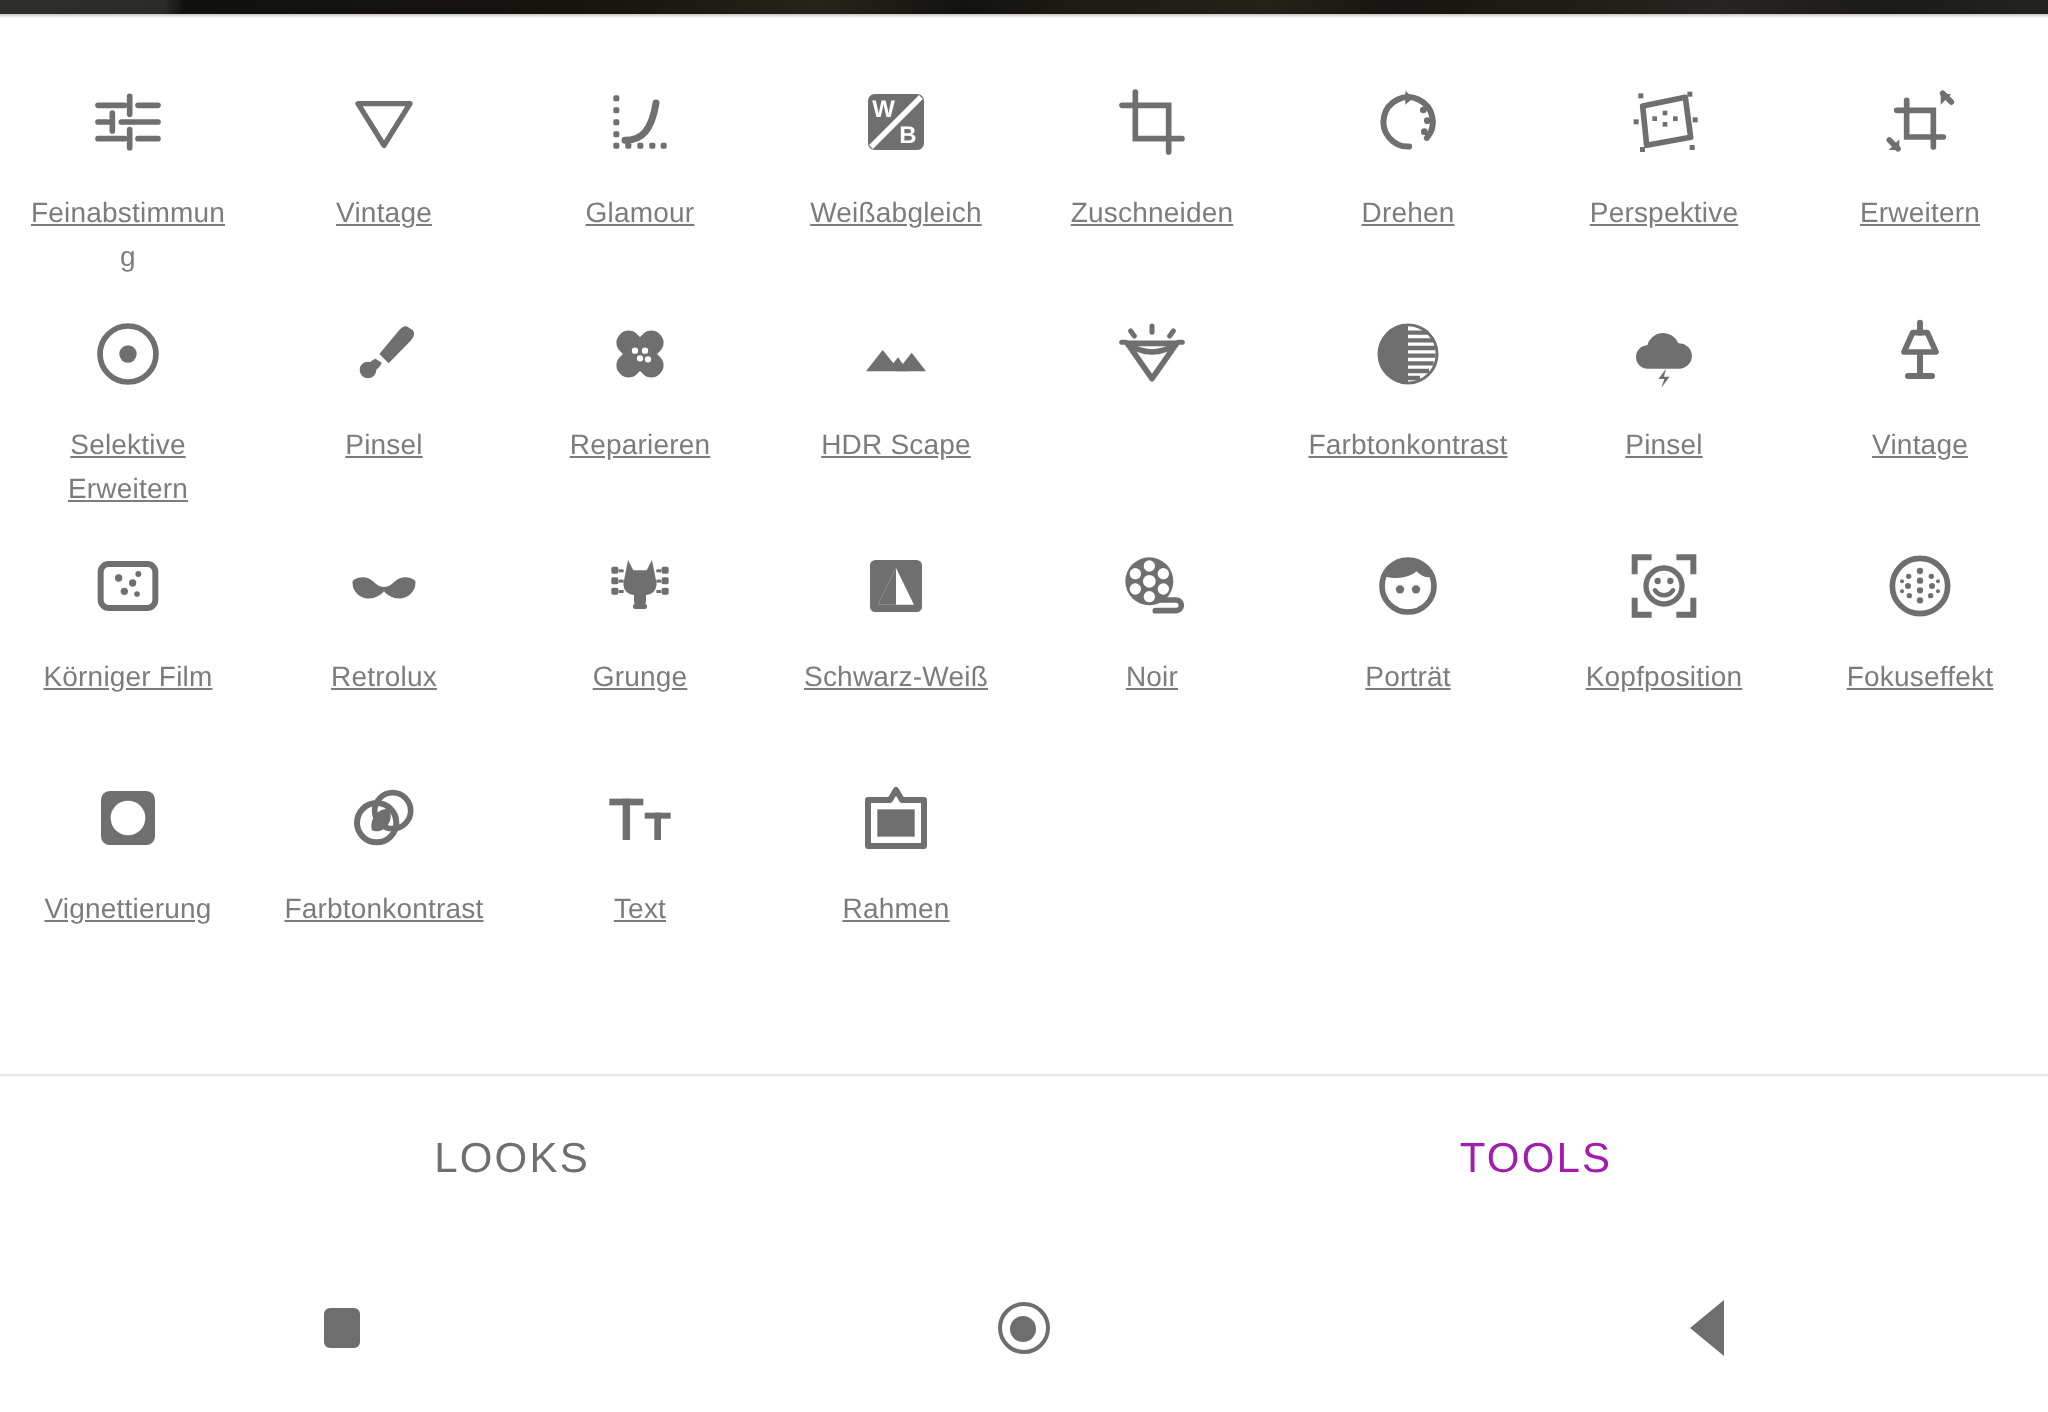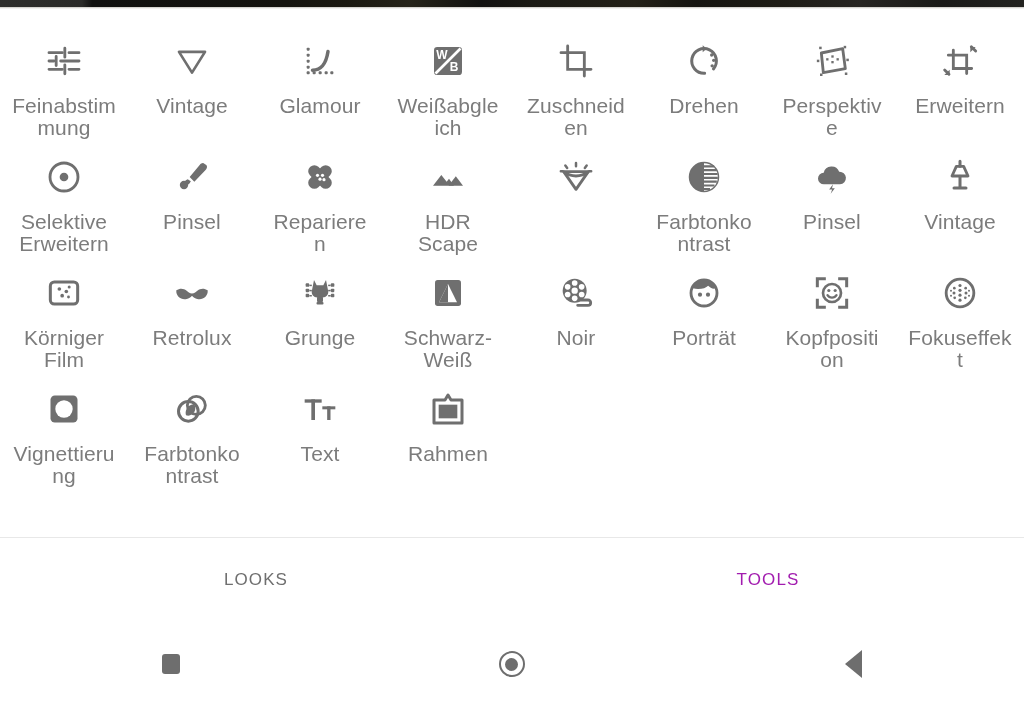--- a/index.html
+++ b/index.html
@@ -61,47 +61,48 @@
   .tool .ic {
     height: 44px;
     width: 44px;
     display: flex;
     align-items: center;
     justify-content: center;
     margin-bottom: 12px;
   }
   .tool .ic svg { display: block; }
   .tool .lbl {
-    font-size: 21px;
+    font-size: 14px;
     line-height: 22px;
     color: #7c7c7c;
     text-align: center;
     letter-spacing: 0.1px;
     width: 104px;
     word-break: break-word;
+    text-decoration: underline;
   }
 
   
   .divider {
     height: 1px;
     width: 100%;
     background: #e8e8e8;
     flex: 0 0 auto;
   }
   .tabbar {
     flex: 0 0 auto;
     height: 84px;
     display: flex;
     align-items: center;
     background: #ffffff;
   }
   .tab {
     flex: 1 1 0;
     text-align: center;
-    font-size: 17px;
+    font-size: 21px;
     letter-spacing: 1.1px;
     color: #6f6f6f;
     cursor: pointer;
   }
   .tab.active { color: #4a86e8; }
 
   
   .navbar {
     flex: 0 0 auto;
     height: 84px;

